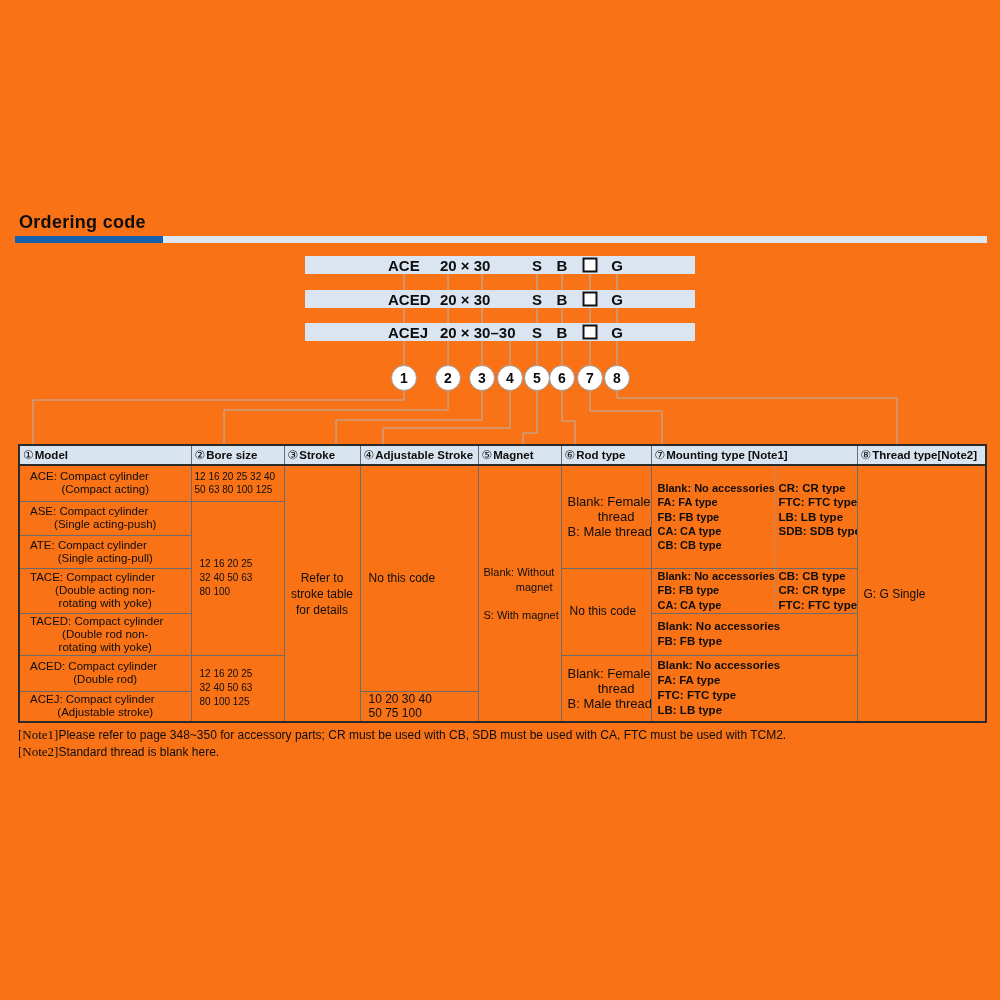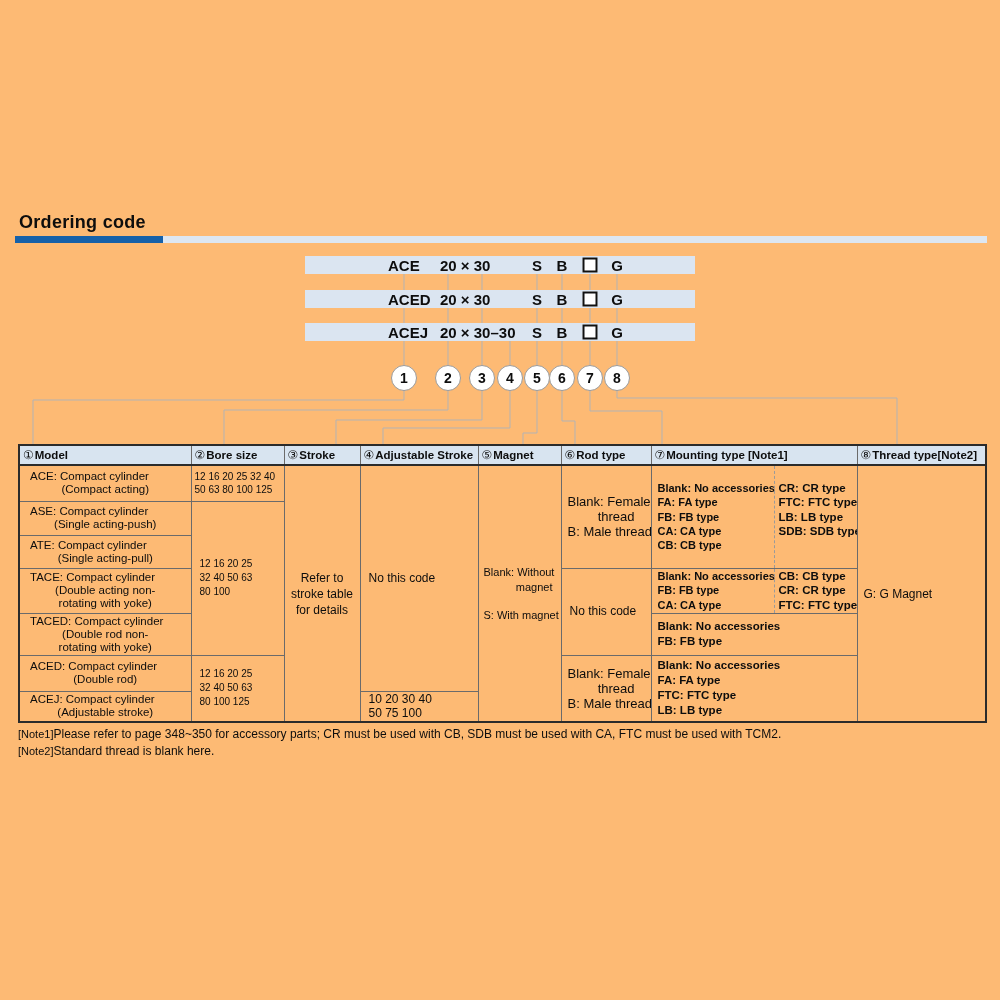--- a/index.html
+++ b/index.html
@@ -1,16 +1,16 @@
 <!DOCTYPE html>
 <html><head>
 <meta charset="utf-8">
 <style>
   html,body{margin:0;padding:0;background:#fff;}
-  .page{position:relative;width:1000px;height:1000px;background:#fdba74;
+  .page{position:relative;width:1000px;height:1000px;background:#f97316;
         font-family:"Liberation Sans",sans-serif;color:#111;overflow:hidden;}
 
   
   .title{position:absolute;left:19px;top:212px;font-size:18px;font-weight:bold;
          letter-spacing:.3px;color:#0d0d0d;}
   .title-rule{position:absolute;left:15px;top:236px;width:972px;height:7px;background:#dde7f2;}
   .title-rule .dark{position:absolute;left:0;top:0;width:148px;height:7px;background:#1661a9;}
 
   
   .conn{position:absolute;left:0;top:0;}
@@ -73,21 +73,21 @@
   td.mount .colR{flex:1;}
   td.mount .colR .line{font-size:11.5px;padding-left:5px;}
   td.mount .divider{position:absolute;left:122px;top:0;bottom:0;width:0;
                     border-left:1px dashed #9a9a9a;}
 
   td.thread{font-size:12px;}
   td.thread .pad{padding-left:6px;}
 
   
   .note{position:absolute;left:18px;font-size:12px;color:#0d0d0d;white-space:nowrap;}
-  .note .tag{font-size:11px;}
+  .note .tag{font-size:13px;font-family:Liberation Serif, serif;}
 </style>
 </head>
 <body>
 
 <div class="page">
 
   <div class="title">Ordering code</div>
   <div class="title-rule">
     <div class="dark"></div>
   </div>
@@ -214,21 +214,21 @@
               </div>
           <div class="colR">
                 <div class="line">CR: CR type</div>
                 <div class="line">FTC: FTC type</div>
                 <div class="line">LB: LB type</div>
                 <div class="line">SDB: SDB type</div>
               </div>
         </div>
       </td>
       <td class="thread" rowspan="7">
-        <div class="pad">G: G Magnet</div>
+        <div class="pad">G: G Single</div>
       </td>
     </tr>
 
     <tr style="height:34px">
       <td class="model">
         <div class="mname">ASE: Compact cylinder</div>
         <div>
               <div class="line">(Single acting-push)</div>
             </div>
       </td>

